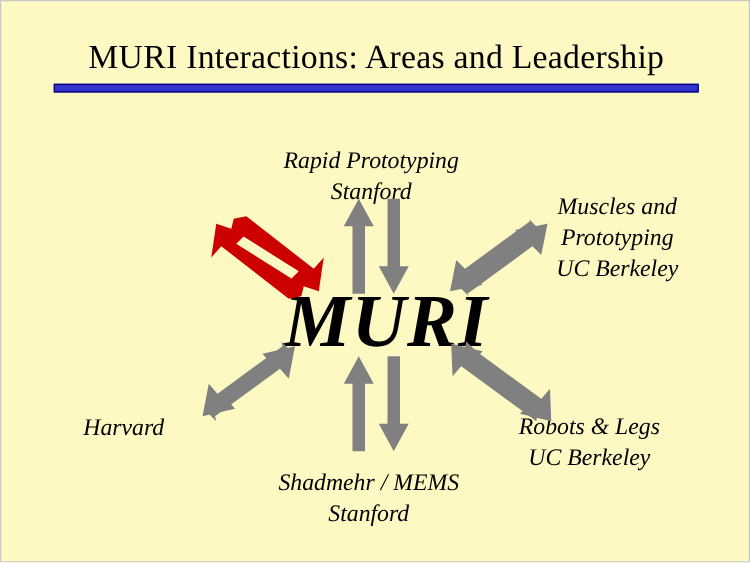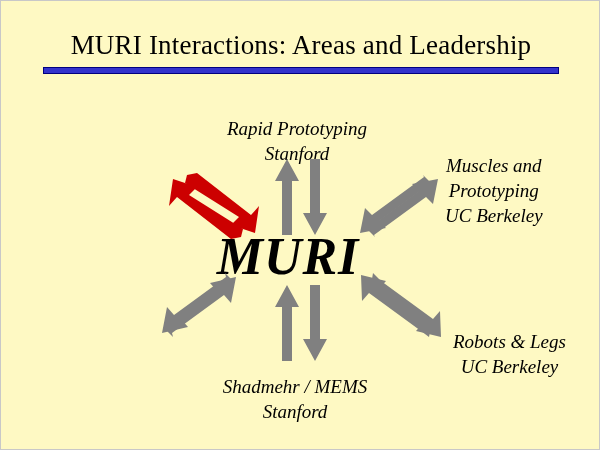--- a/index.html
+++ b/index.html
@@ -62,34 +62,34 @@
   .node.red {
     color: #cc0000;
     font-size: 19px;
     line-height: 26px;
   }
 
   
   #node-motor      { left: 8px;   top: 140px; text-align: left; }
   #node-rapid      { left: 190px; top: 103px; width: 212px; }
   #node-muscles    { left: 444px; top: 140px; }
-  #node-robots     { left: 452px; top: 316px; }
+  #node-robots     { left: 414px; top: 316px; }
   #node-sensors    { left: 186px; top: 361px; width: 216px; }
   #node-manip      { left: 18px;  top: 317px; width: 160px; }
 
   
   #muri-hub {
     position: absolute;
-    left: 191px;
+    left: 212px;
     top: 228px;
     width: 192px;
     text-align: center;
     font-style: italic;
     font-weight: bold;
-    font-size: 52px;
+    font-size: 60px;
     line-height: 56px;
     color: #000000;
     letter-spacing: 1px;
   }
 
   
   .arrow-group {
     position: absolute;
     pointer-events: none;
   }
@@ -130,20 +130,21 @@
     <div>Robots &amp; Legs</div>
     <div>UC Berkeley</div>
   </div>
 
   <div class="node center-al" id="node-sensors">
     <div>Shadmehr / MEMS</div>
     <div>Stanford</div>
   </div>
 
   <div class="node center-al" id="node-manip">
+    <div>Harvard</div>
   </div>
 
   <div class="arrow-group" id="arrows-nw">
     <svg width="90" height="66" viewBox="0 0 90 66">
 
       <g transform="translate(0,0)">
         <polygon fill="#cc0000" points="18,2 28,0 82,42 90,33 86,60 62,52 70,44 16,10"></polygon>
       </g>
 
       <g transform="translate(0,0)">

